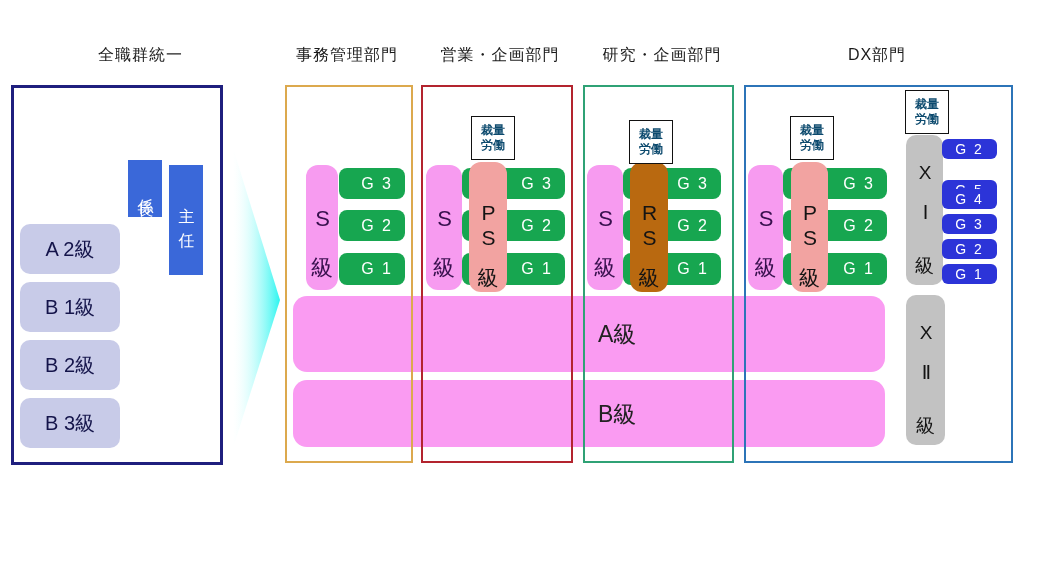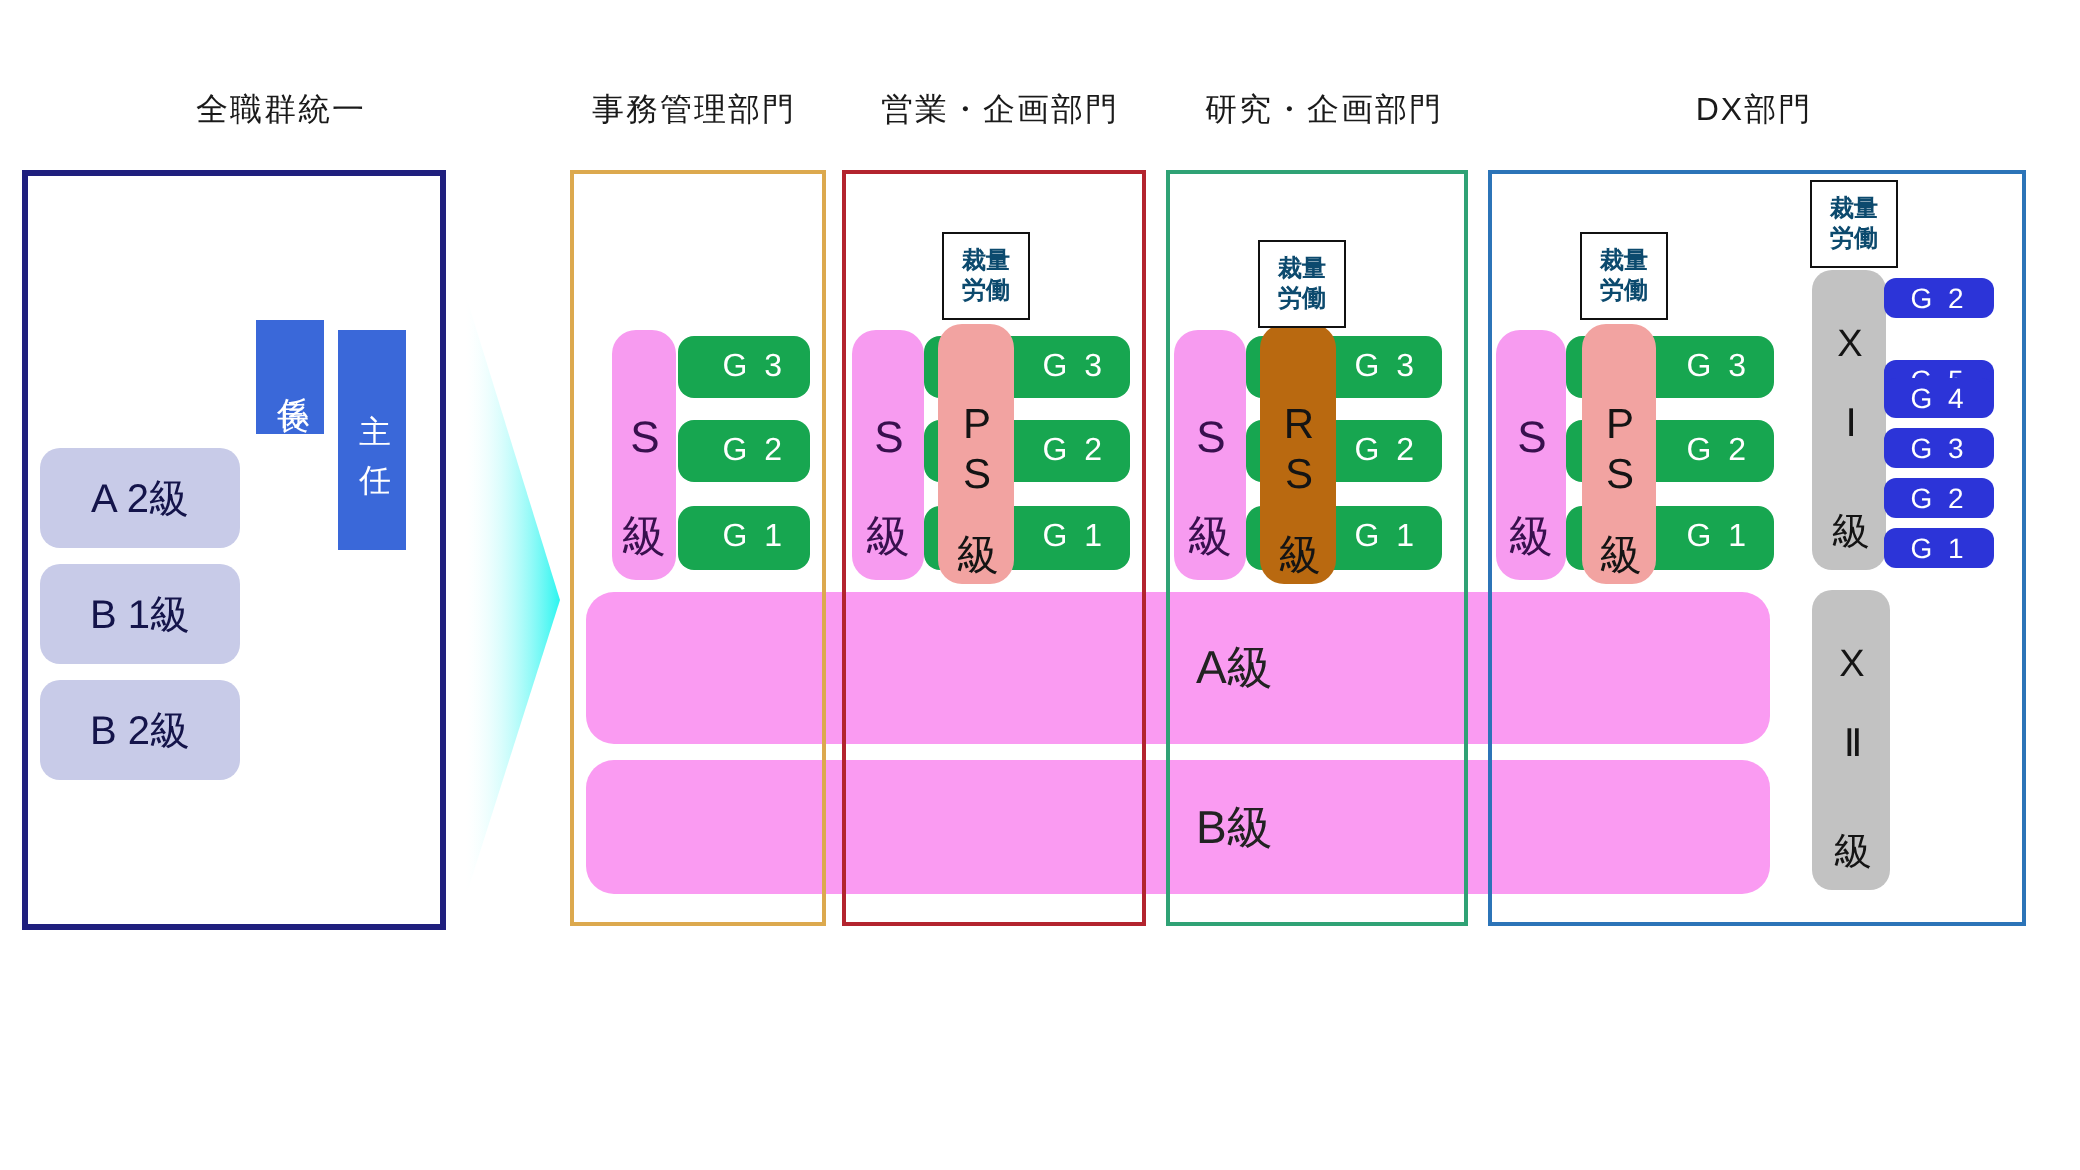--- a/index.html
+++ b/index.html
@@ -58,20 +58,21 @@
   <div class="hdr" style="left:68px;width:145px;">全職群統一</div>
   <div class="hdr" style="left:257px;width:180px;">事務管理部門</div>
   <div class="hdr" style="left:410px;width:180px;">営業・企画部門</div>
   <div class="hdr" style="left:572px;width:180px;">研究・企画部門</div>
   <div class="hdr" style="left:787px;width:180px;">DX部門</div>
 
   <div class="panel-left"></div>
   <div class="lvl" style="top:224px;">A 2級</div>
   <div class="lvl" style="top:282px;">B 1級</div>
   <div class="lvl" style="top:340px;">B 2級</div>
+  <div class="lvl" style="top:398px;">B 3級</div>
   <div class="role" style="left:128px;top:160px;width:34px;height:57px;letter-spacing:4px;">係長</div>
   <div class="role" style="left:169px;top:165px;width:34px;height:110px;letter-spacing:26px;">主任</div>
 
   <svg class="arrow" width="50" height="306" viewBox="0 0 50 306">
     <defs>
       <linearGradient id="cyanfade" x1="0" y1="0" x2="1" y2="0">
         <stop offset="0" stop-color="#ffffff" stop-opacity="0.15"></stop>
         <stop offset="1" stop-color="#2bf5f0" stop-opacity="1"></stop>
       </linearGradient>
     </defs>

